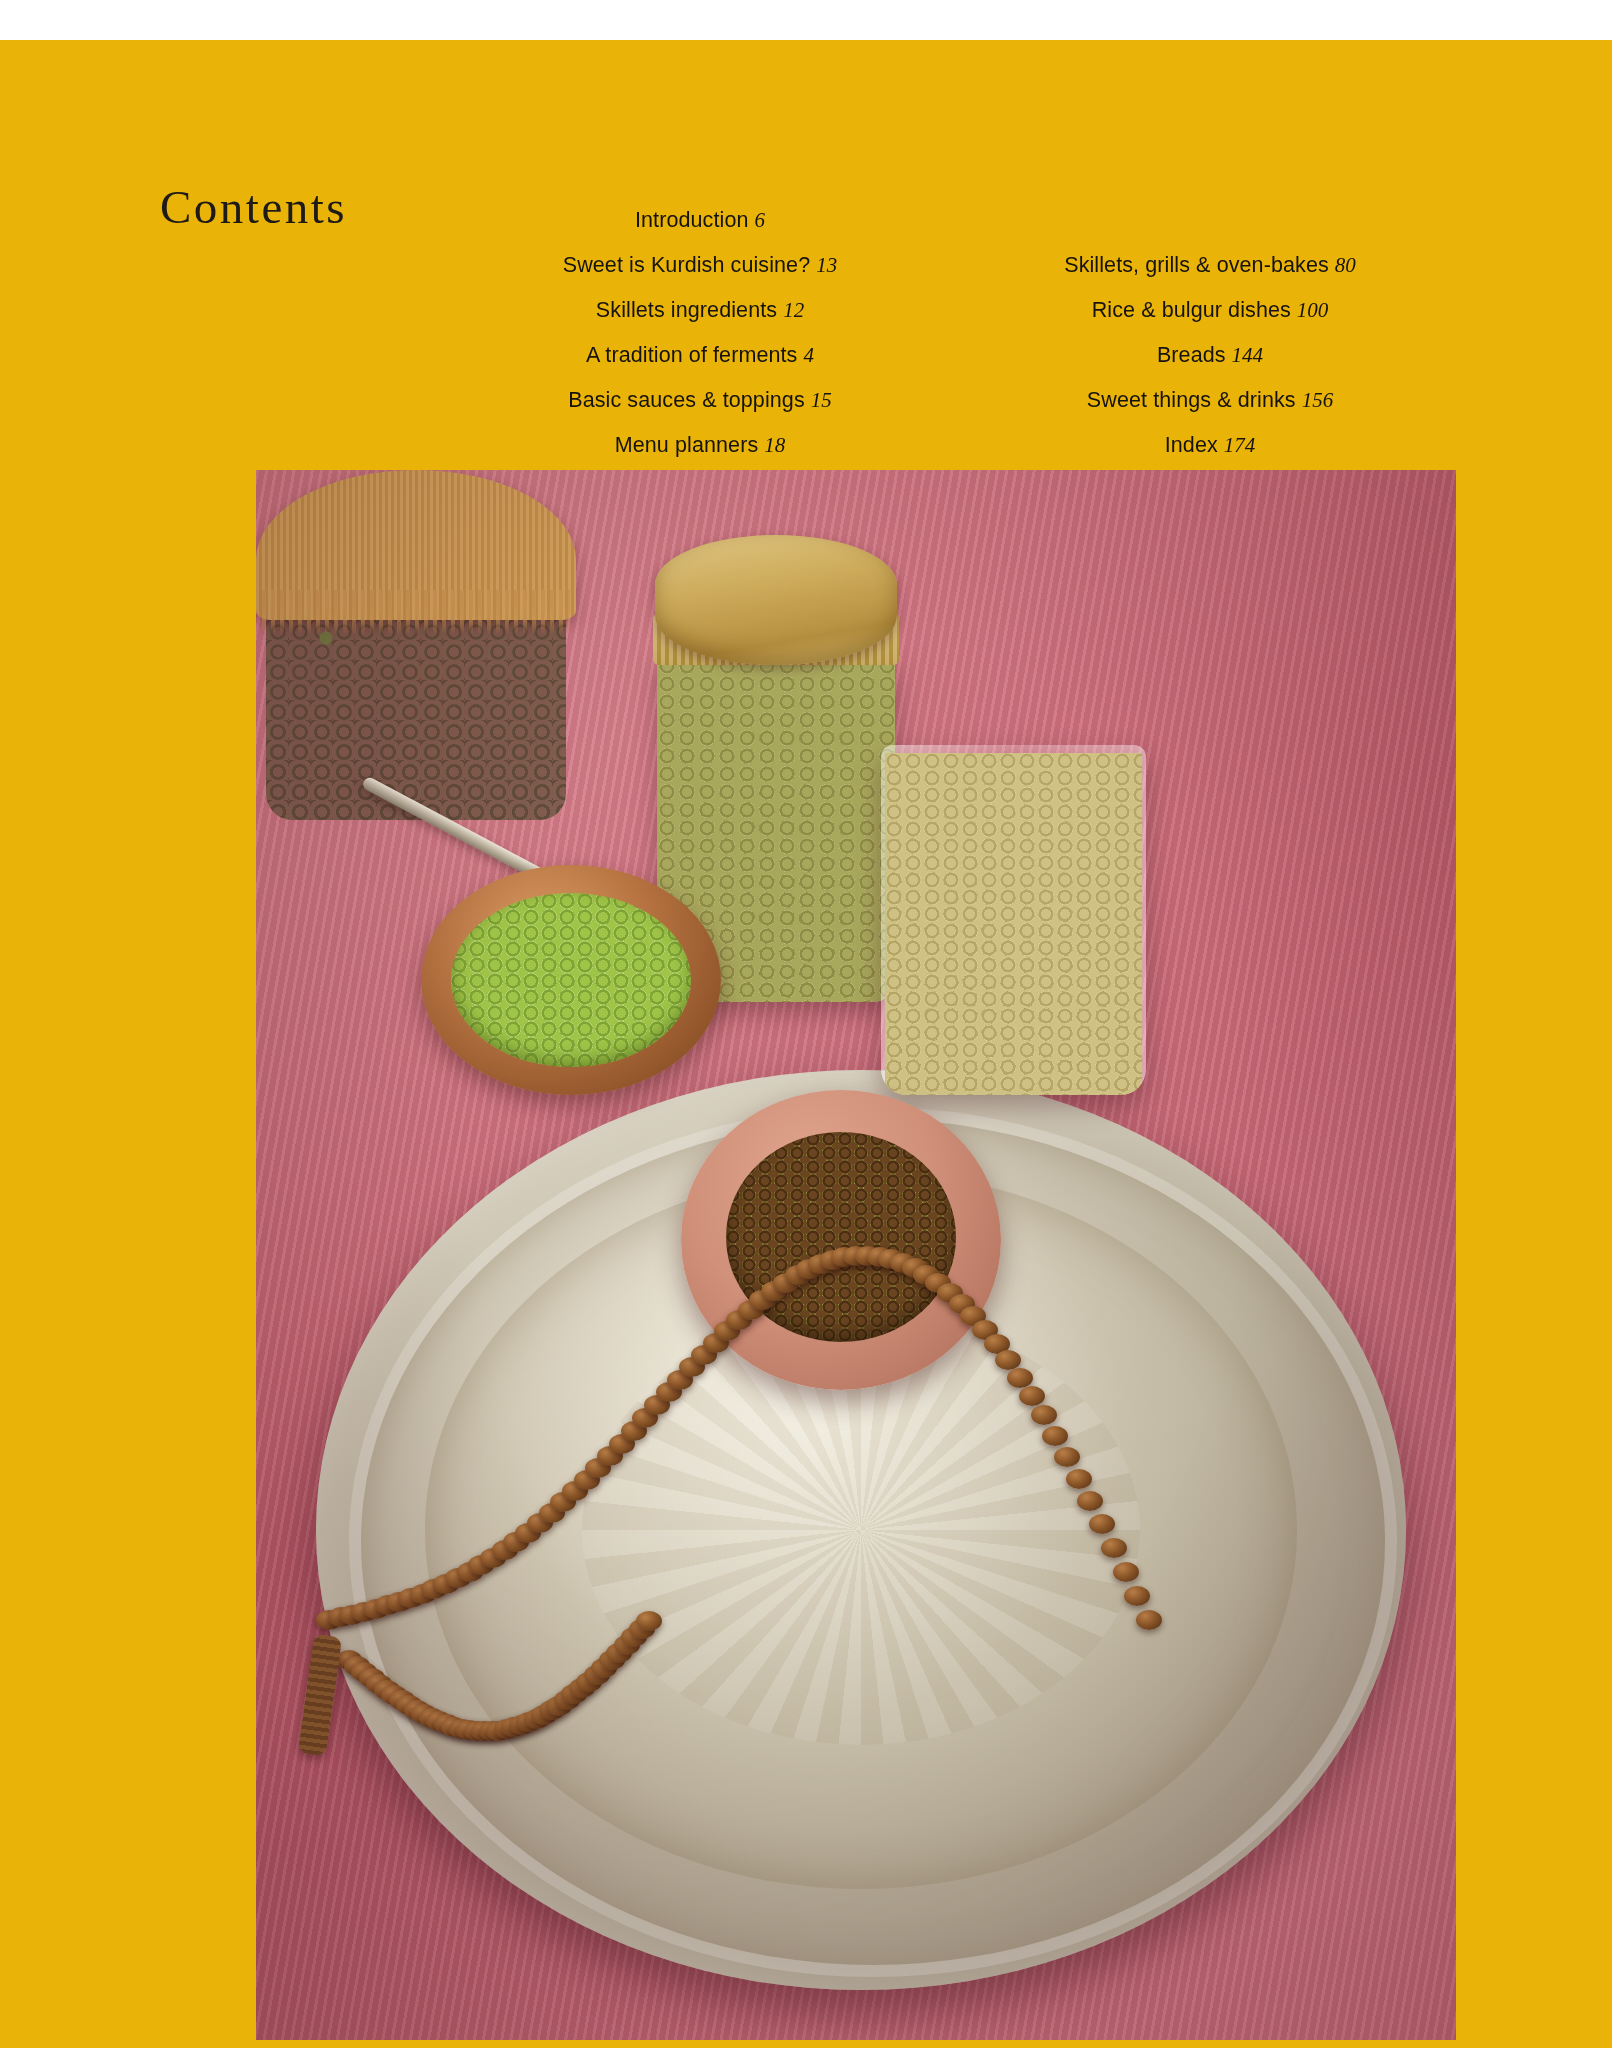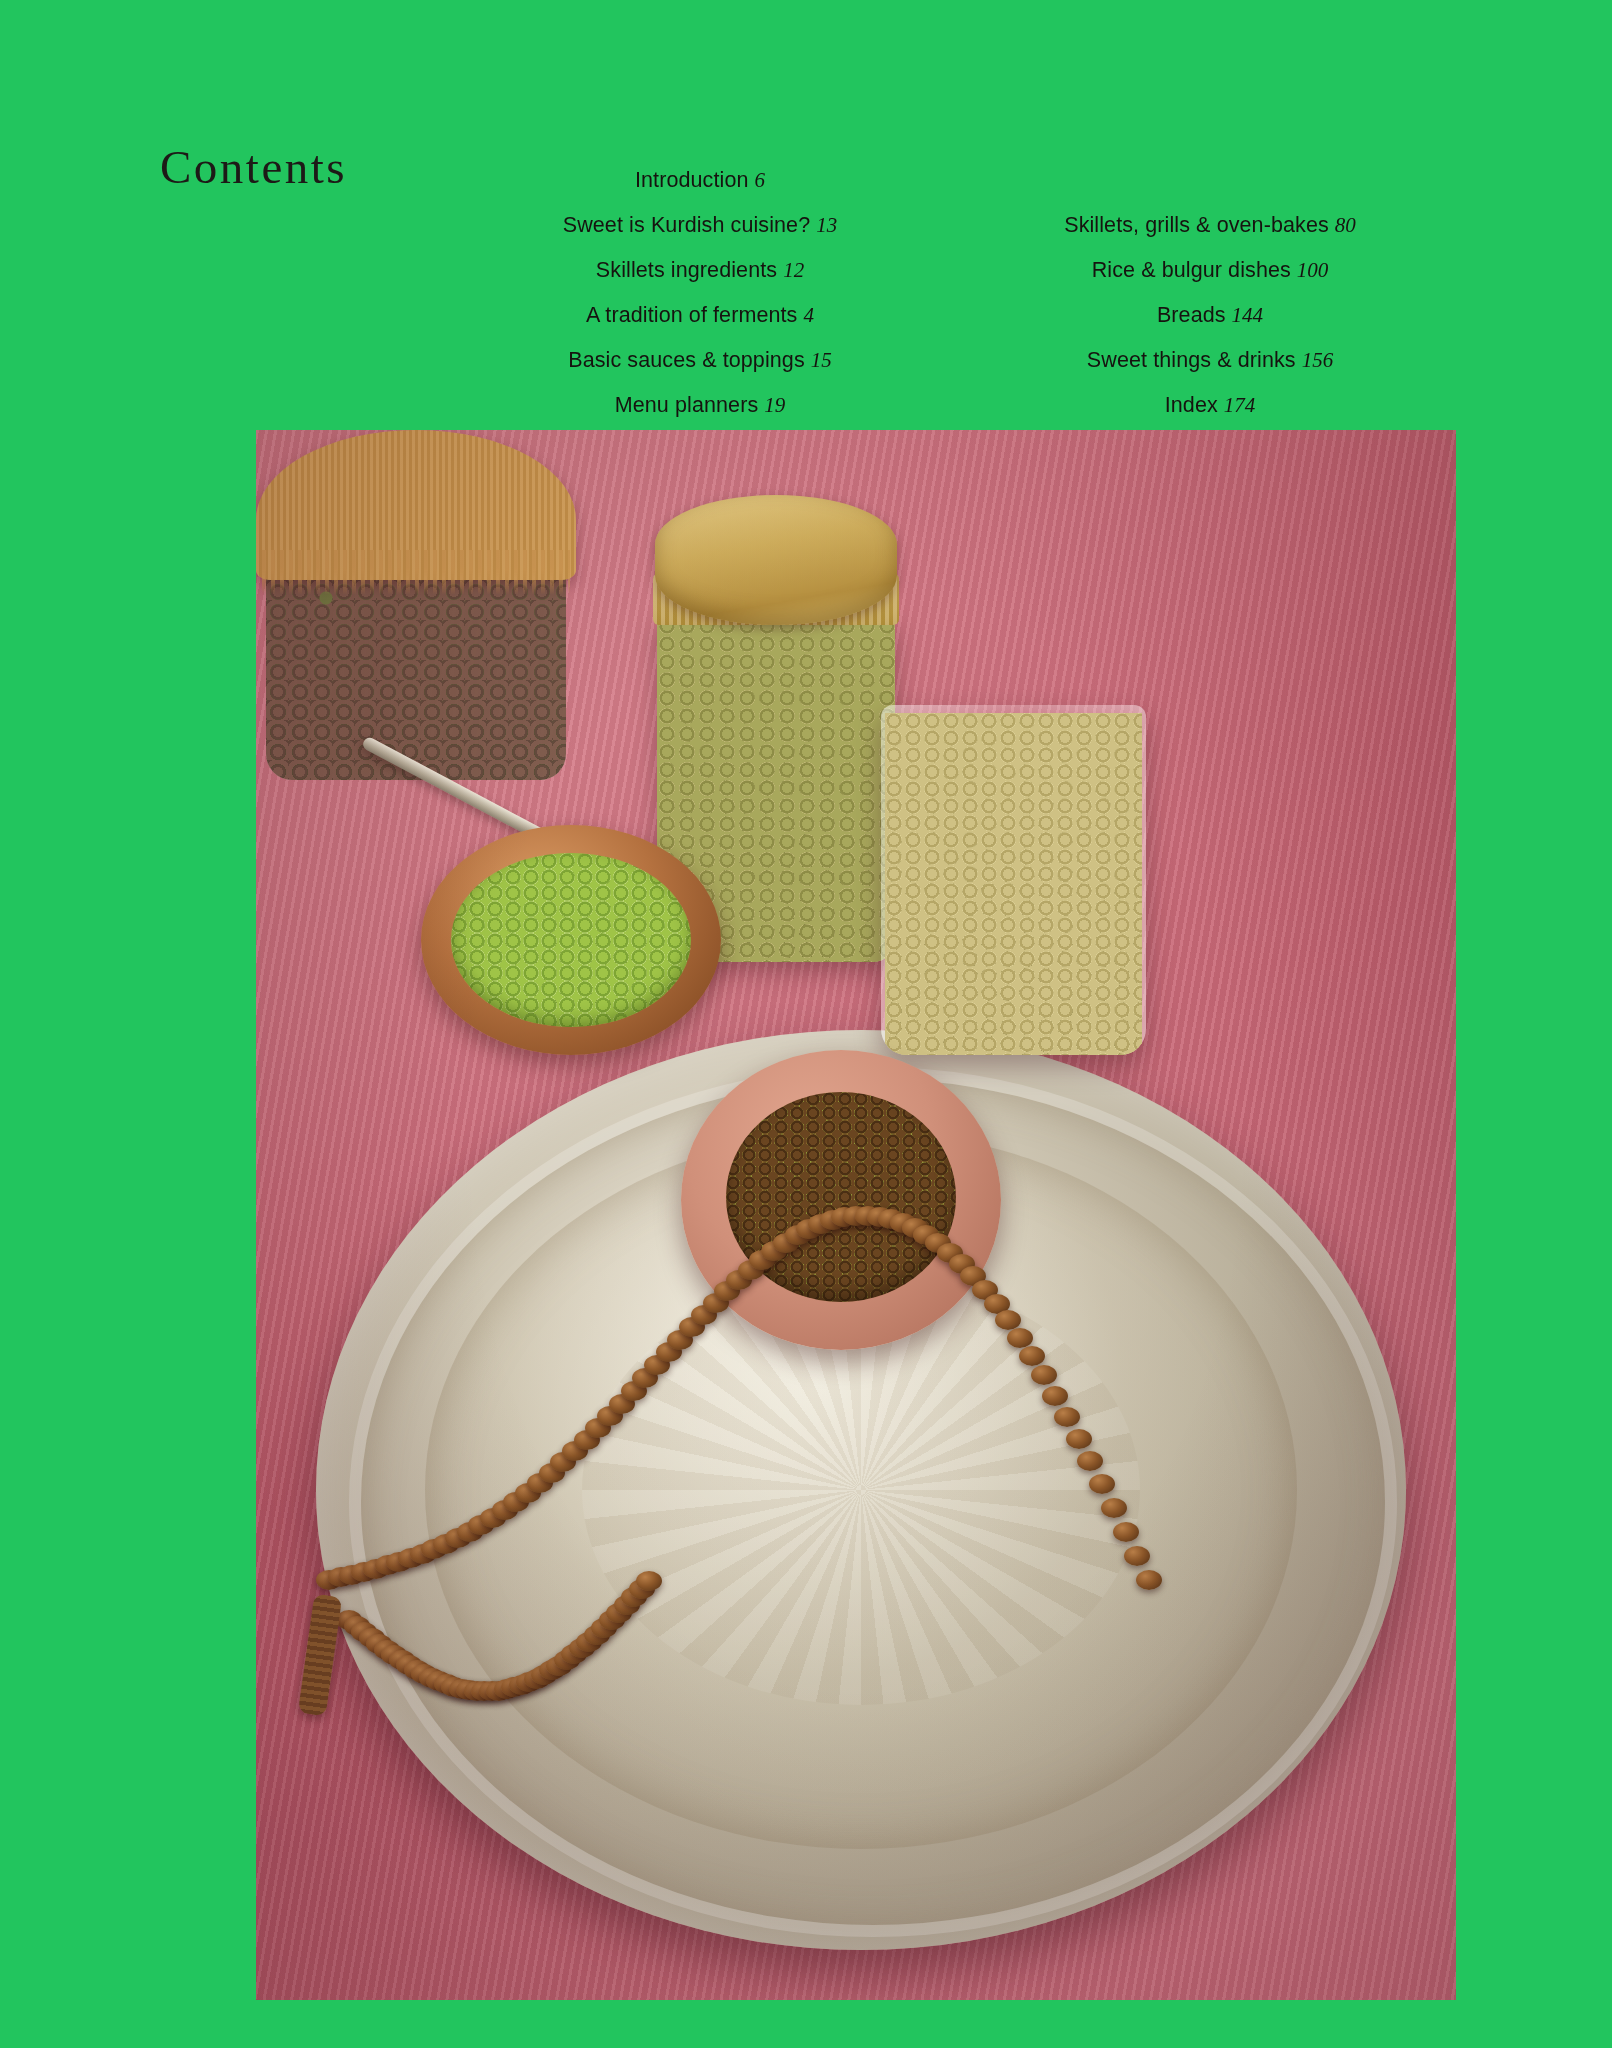--- a/index.html
+++ b/index.html
@@ -11,21 +11,22 @@
     width: 1612px;
     height: 2048px;
     position: relative;
     font-family: "Liberation Sans", sans-serif;
     overflow: hidden;
   }
 
   .page {
     position: absolute;
     inset: 0;
-    background: #22c55e;
+    background: #eab308;
+    margin-top: 40px;
   }
 
   
   .contents-heading {
     position: absolute;
     left: 160px;
     top: 140px;
     font-family: "Liberation Serif", serif;
     font-size: 47px;
     letter-spacing: 2.5px;
@@ -417,21 +418,21 @@
       <div class="toc-entry">
         <span>Skillets ingredients</span><span class="pg">12</span>
       </div>
       <div class="toc-entry">
         <span>A tradition of ferments</span><span class="pg">4</span>
       </div>
       <div class="toc-entry">
         <span>Basic sauces &amp; toppings</span><span class="pg">15</span>
       </div>
       <div class="toc-entry">
-        <span>Menu planners</span><span class="pg">19</span>
+        <span>Menu planners</span><span class="pg">18</span>
       </div>
       <div class="toc-entry">
         <span>Dolmas &amp; dumplings</span><span class="pg">20</span>
       </div>
       <div class="toc-entry">
         <span>Soups &amp; stews</span><span class="pg">44</span>
       </div>
     </div>
 
     <div class="toc-col right">

